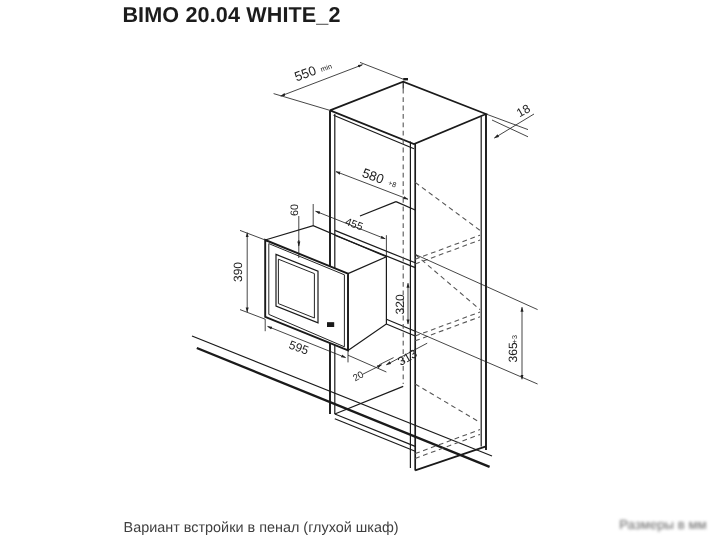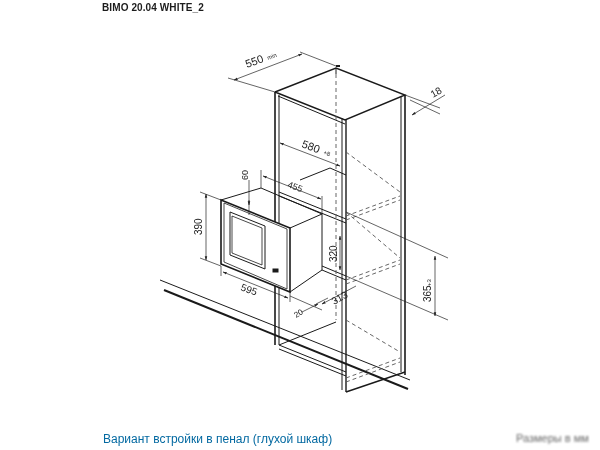--- a/index.html
+++ b/index.html
@@ -1,20 +1,20 @@
 <!DOCTYPE html>
 <html><head>
   <meta charset="utf-8">
   <style>
     html, body { margin: 0; padding: 0; background: #ffffff; }
     body { width: 600px; height: 450px; position: relative; overflow: hidden;
            font-family: "Liberation Sans", sans-serif; color: #1a1a1a; }
-    .title { position: absolute; left: 102px; top: 2px; font-size: 10px; font-weight: bold;
+    .title { position: absolute; left: 102px; top: 2px; font-size: 18px; font-weight: bold;
              letter-spacing: 0.1px; color: #1c1c1c; }
-    .caption { position: absolute; left: 103px; top: 432px; font-size: 12px; color: #0369a1; }
+    .caption { position: absolute; left: 103px; top: 432px; font-size: 12px; color: #404040; }
     .note { position: absolute; left: 516px; top: 432px; font-size: 11px; color: #666;
             filter: blur(1.2px); white-space: nowrap; }
     svg.diagram { position: absolute; left: 0; top: 0; }
     .dim { font-family: "Liberation Sans", sans-serif; fill: #222; }
   </style>
 </head>
 <body>
 
 <div class="title">BIMO 20.04 WHITE_2</div>
 

